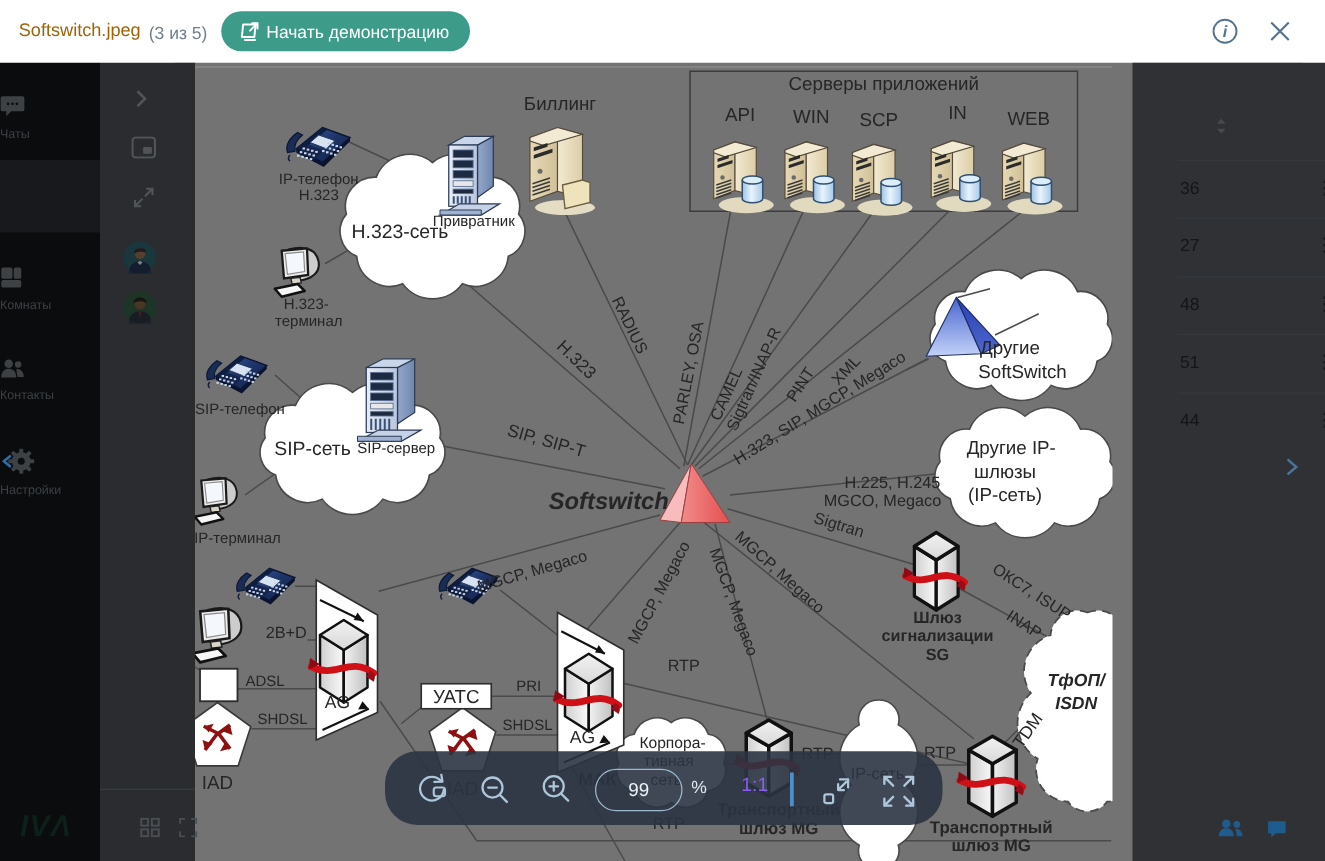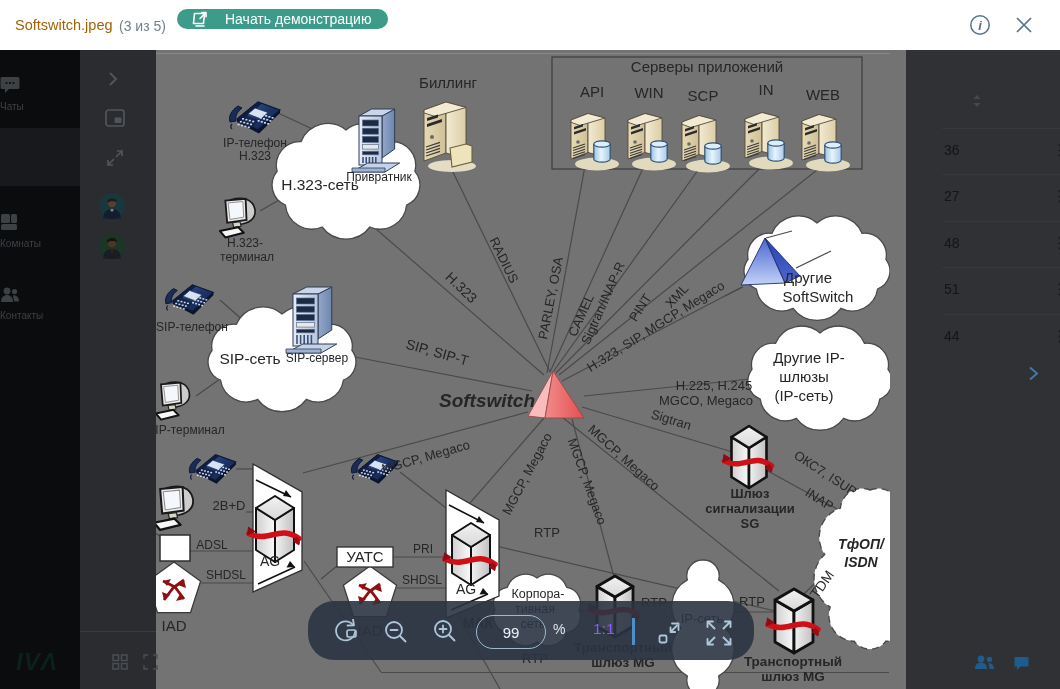--- a/index.html
+++ b/index.html
@@ -1,20 +1,20 @@
 <!DOCTYPE html>
 <html><head><meta charset="utf-8">
 <style>
 * { margin:0; padding:0; box-sizing:border-box; }
 body { width:1060px; height:689px; overflow:hidden; font-family:"Liberation Sans",sans-serif; background:#fff; position:relative; }
 .topbar { position:absolute; left:0; top:0; width:1060px; height:50px; background:#fff; z-index:30; }
 .fname { position:absolute; left:15px; top:17px; font-size:14.5px; font-weight:400; color:#a16207; }
 .fcount { position:absolute; left:119px; top:18px; font-size:14px; color:#6e7f8c;text-align:right; }
-.demobtn { position:absolute; left:177px; top:9px; height:20px; background:#3d9b8a; border-radius:16px; color:#fff;
-  display:flex; align-items:center; padding:0 17px 0 14px; gap:12px; font-size:14px; }
+.demobtn { position:absolute; left:177px; top:9px; height:32px; background:#3d9b8a; border-radius:16px; color:#fff;
+  display:flex; align-items:center; padding:0 17px 0 14px; gap:0; font-size:14px; }
 .tb-right { position:absolute; right:27px; top:13px; display:flex; align-items:center; }
 .nav { position:absolute; left:0; top:50px; width:80px; height:639px; background:#0a0c0e; z-index:5; }
 .navhl { position:absolute; left:0; top:78px; width:80px; height:58px; background:#17191c; }
 .navit { position:absolute; width:80px; text-align:left; }
 .navlab { font-size:10px; color:#3d4144; margin-top:3px; }
 .ivalogo { position:absolute; left:16px; top:598px; font-size:24px; font-weight:bold; font-style:italic; color:#0c2119; letter-spacing:1px; }
 .col2 { position:absolute; left:80px; top:50px; width:76px; height:639px; background:#2a2c2f; z-index:5; }
 .c2 { position:absolute; left:25px; }
 .ava { position:absolute; left:19px; }
 .c2div { position:absolute; left:0; top:581px; width:76px; height:1px; background:#3a3d40; }
@@ -70,20 +70,37 @@
         <rect x="1" y="1" width="9" height="9" rx="1.5" fill="#3d4144"></rect>
         <rect x="11" y="1" width="6" height="9" rx="1.5" fill="#3d4144"></rect>
         <rect x="1" y="11" width="16" height="6" rx="1.5" fill="#3d4144"></rect>
       </svg><div class="navlab">Комнаты</div></div>
  <div class="navit" style="top:236px"><svg width="20" height="17" viewBox="0 0 20 17">
         <circle cx="7" cy="5" r="3.4" fill="#3d4144"></circle>
         <path d="M1,16 c0,-5 3,-7 6,-7 c3,0 6,2 6,7 Z" fill="#3d4144"></path>
         <circle cx="14.5" cy="5.5" r="2.6" fill="#3d4144"></circle>
         <path d="M13,9.2 c3,-0.4 6,1.8 6,6.3 h-5" fill="#3d4144"></path>
       </svg><div class="navlab">Контакты</div></div>
+ <div class="navit" style="top:309px"><svg width="28" height="20" viewBox="0 0 28 20">
+        <path d="M8,6 L3,10 L8,14" fill="none" stroke="#2e6da3" stroke-width="2.2" stroke-linecap="round" stroke-linejoin="round"></path>
+        <g transform="translate(17,10)">
+          <circle r="7.5" fill="#3d4144"></circle>
+          <circle r="2.8" fill="#0b0d10"></circle>
+          <g fill="#3d4144">
+            <rect x="-1.6" y="-10.4" width="3.2" height="4" rx="1" transform="rotate(0)"></rect>
+            <rect x="-1.6" y="-10.4" width="3.2" height="4" rx="1" transform="rotate(45)"></rect>
+            <rect x="-1.6" y="-10.4" width="3.2" height="4" rx="1" transform="rotate(90)"></rect>
+            <rect x="-1.6" y="-10.4" width="3.2" height="4" rx="1" transform="rotate(135)"></rect>
+            <rect x="-1.6" y="-10.4" width="3.2" height="4" rx="1" transform="rotate(180)"></rect>
+            <rect x="-1.6" y="-10.4" width="3.2" height="4" rx="1" transform="rotate(225)"></rect>
+            <rect x="-1.6" y="-10.4" width="3.2" height="4" rx="1" transform="rotate(270)"></rect>
+            <rect x="-1.6" y="-10.4" width="3.2" height="4" rx="1" transform="rotate(315)"></rect>
+          </g>
+        </g>
+      </svg><div class="navlab">Настройки</div></div>
  <div class="ivalogo">IVΛ</div>
 </div>
 
 <div class="col2">
   <svg class="c2" style="top:21px" width="16" height="16" viewBox="0 0 16 16">
       <path d="M5,2 l6,6 l-6,6" fill="none" stroke="#515559" stroke-width="2"></path>
     </svg>
   <svg class="c2" style="top:59px" width="20" height="18" viewBox="0 0 20 18">
       <rect x="1" y="1" width="18" height="16" rx="2.5" fill="none" stroke="#515559" stroke-width="1.7"></rect>
       <rect x="9.5" y="8.5" width="7" height="5.5" rx="1" fill="#515559"></rect>

